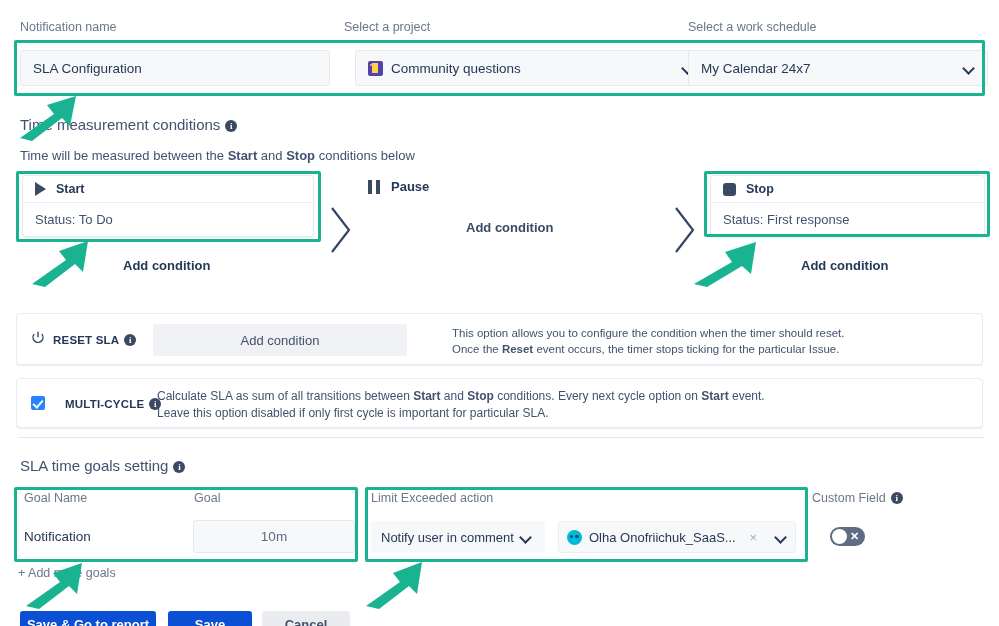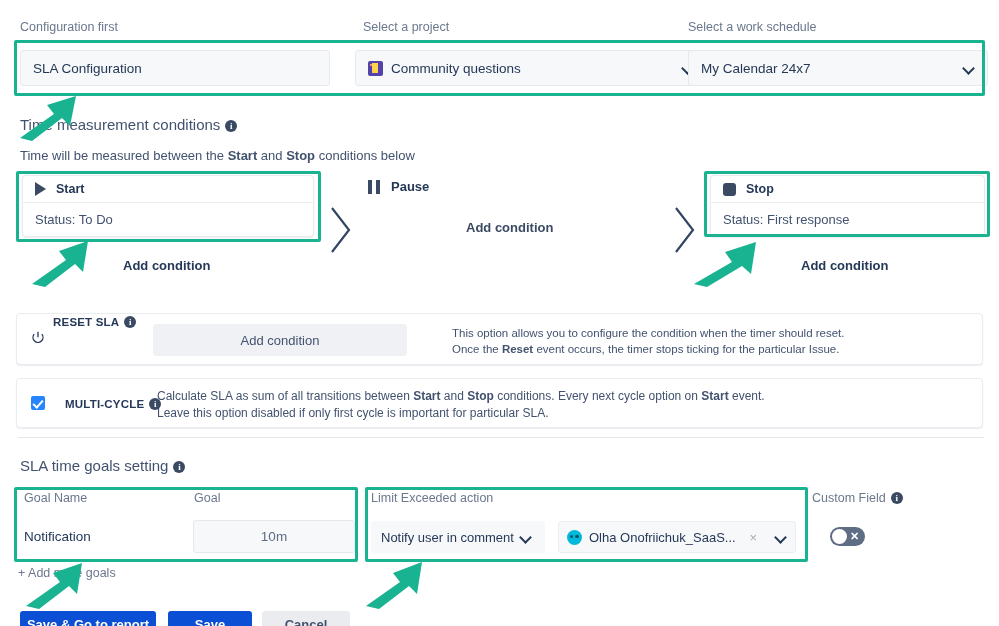--- a/index.html
+++ b/index.html
@@ -18,21 +18,21 @@
   .info-icon {
     display:inline-block; width:12px; height:12px; border-radius:50%;
     background:#3b4a63; color:#fff; font-size:9px; font-weight:bold;
     text-align:center; line-height:12px; font-family:"Liberation Serif", serif;
     vertical-align:1px; margin-left:5px;
   }
 
   
   .top-labels { position:absolute; top:20px; left:0; width:999px; height:18px; }
   .top-labels .l1 { position:absolute; left:20px; }
-  .top-labels .l2 { position:absolute; left:363px; }
+  .top-labels .l2 { position:absolute; left:344px; }
   .top-labels .l3 { position:absolute; left:688px; }
 
   .field {
     position:absolute;
     background:#f7f8f9;
     border:1px solid #e6e8ec;
     border-radius:3px;
     height:36px;
     display:flex; align-items:center;
     padding:0 12px;
@@ -116,21 +116,21 @@
   
   .panel {
     position:absolute; left:16px; width:967px;
     background:#ffffff; border:1px solid #ebecf0; border-radius:4px;
     box-shadow:0 1px 1px rgba(9,30,66,.08);
   }
   #reset-panel { top:313px; height:52px; }
   #multi-panel { top:378px; height:50px; }
 
   .power-ico{ position:absolute; left:14px; top:17px; width:14px;height:14px;}
-  #reset-label { position:absolute; left:36px; top:2px; font-size:11.5px; font-weight:bold;
+  #reset-label { position:absolute; left:36px; top:20px; font-size:11.5px; font-weight:bold;
                  color:#253858; letter-spacing:.2px; }
   #reset-addcond {
     position:absolute; left:136px; top:10px; width:254px; height:32px;
     background:#f0f1f4; border-radius:3px;
     display:flex; align-items:center; justify-content:center;
     font-size:13px; color:#42526e;
   }
   .reset-desc { position:absolute; left:435px; top:11px; font-size:11.5px; color:#42526e; line-height:16px; }
   .reset-desc b { font-weight:bold; }
 
@@ -218,21 +218,21 @@
   #hl-limit  { left:365px; top:487px; width:443px; height:75px; }
 
   .annot-arrow { position:absolute; pointer-events:none; }
 </style>
 </head>
 <body>
 
 <div id="root">
 
   <div class="top-labels">
-    <span class="lbl l1">Configuration first</span>
+    <span class="lbl l1">Notification name</span>
     <span class="lbl l2">Select a project</span>
     <span class="lbl l3">Select a work schedule</span>
   </div>
 
   <div class="field" id="cfg-name">
     <span>SLA Configuration</span>
   </div>
 
   <div class="field" id="proj-sel">
     <span class="proj-icon"></span>

